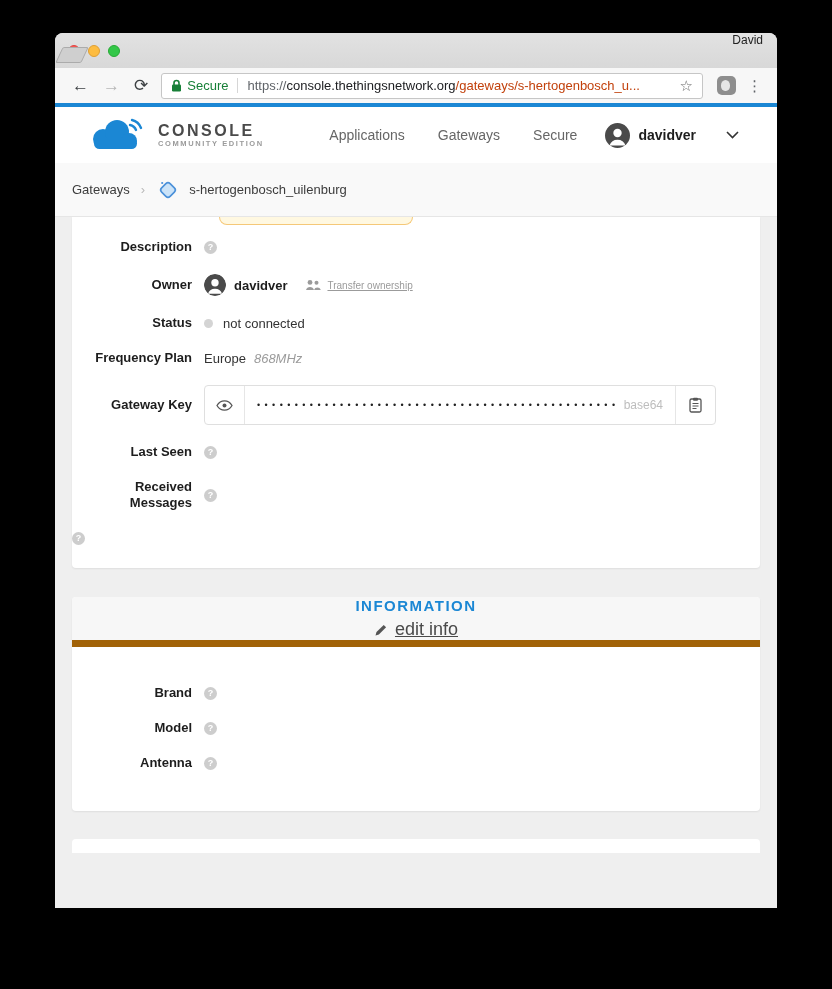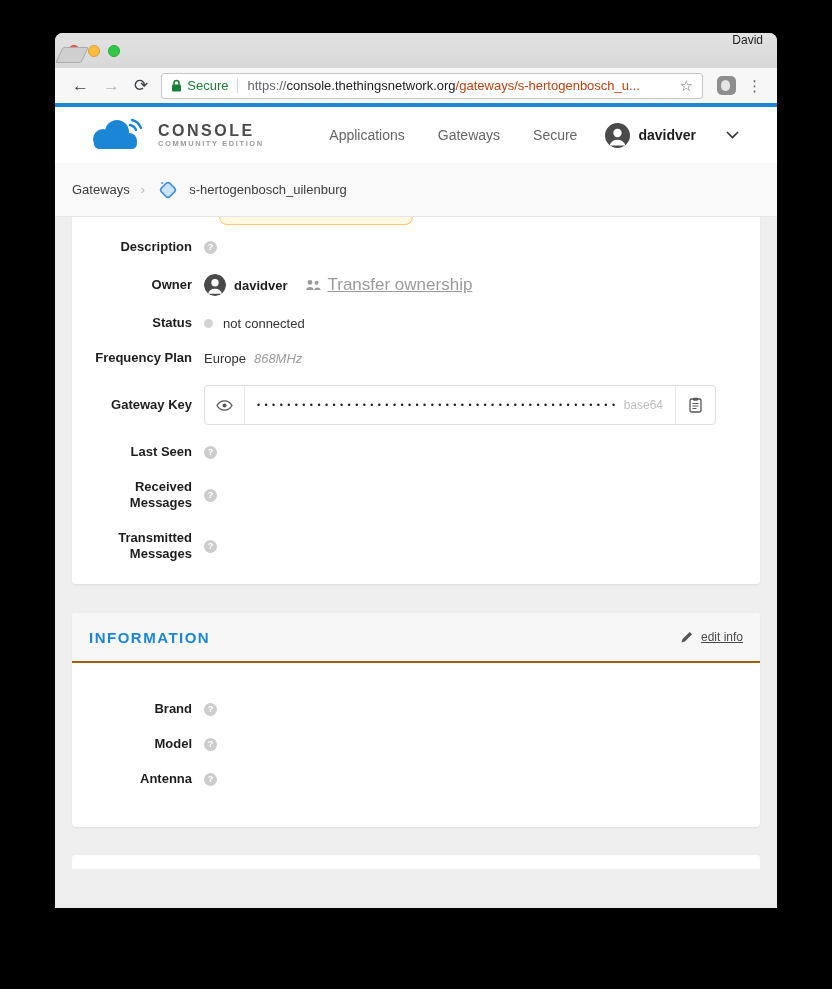--- a/index.html
+++ b/index.html
@@ -71,39 +71,39 @@
   .frow { display:flex; align-items:center; margin-bottom:19px; min-height:16px; }
   .frow:last-child { margin-bottom:0; }
   .flabel { width:120px; flex-shrink:0; text-align:right; font-size:13px; font-weight:bold;
             color:#1d1d1d; margin-right:12px; line-height:16px; }
   .fvalue { font-size:13px; color:#333; display:flex; align-items:center; }
   .help { width:13px; height:13px; border-radius:50%; background:#CDCDCD; color:#fff; font-size:9px;
           font-weight:bold; display:inline-flex; align-items:center; justify-content:center; flex-shrink:0; }
   .owner-avatar { width:22px; height:22px; border-radius:50%; overflow:hidden; margin-right:8px; }
   .owner-name { font-weight:bold; color:#1d1d1d; }
   .transfer { display:flex; align-items:center; margin-left:18px; gap:6px; }
-  .transfer a { font-size:17px; color:#9b9b9b; }
+  .transfer a { font-size:10px; color:#9b9b9b; }
   .status-dot { width:9px; height:9px; border-radius:50%; background:#d4d4d4; margin-right:10px; }
   .band { font-style:italic; color:#9b9b9b; margin-left:8px; }
 
   .keygroup { display:flex; width:512px; height:40px; border:1px solid #DFDFDF; border-radius:4px;
               background:#fff; align-items:stretch; }
   .keybtn { width:40px; display:flex; align-items:center; justify-content:center; }
   .keybtn.eye { border-right:1px solid #E6E6E6; }
   .keybtn.clip { border-left:1px solid #E6E6E6; }
   .keyfield { flex:1; display:flex; align-items:center; padding:0 12px; overflow:hidden; }
   .keymask { font-size:9px; letter-spacing:4.4px; color:#222; white-space:nowrap; overflow:hidden; flex:1; }
   .keyenc { font-size:12px; color:#bdbdbd; margin-left:6px; }
 
   .card.info { margin-top:29px; }
-  .info-header { height:50px; background:#F7F7F7; border-bottom:2px solid #a16207; border-radius:4px 4px 0 0;
-                 display:flex; align-items:center; justify-content:space-between; padding:0 17px; }
+  .info-header { height:50px; background:#F7F7F7; border-bottom:7px solid #a16207; border-radius:4px 4px 0 0;
+                 display:flex; align-items:center; justify-content:space-between; padding:0 17px;flex-direction:column; }
   .info-title { font-size:15px; font-weight:bold; letter-spacing:1.5px; color:#1B87D4; }
   .edit-info { display:flex; align-items:center; gap:7px; }
-  .edit-info a { font-size:12px; color:#4a4a4a; }
+  .edit-info a { font-size:18px; color:#4a4a4a; }
   .info-body { padding:38px 0 40px; }
 
   .card.stub { margin-top:28px; height:14px; border-radius:4px 4px 0 0; box-shadow:none; }
 </style>
 </head>
 <body>
 
 <div class="stage">
   <div class="window">
 
@@ -265,21 +265,20 @@
         </div>
 
         <div class="frow">
           <span class="flabel">Received Messages</span>
           <span class="fvalue">
               <span class="help">?</span>
             </span>
         </div>
 
         <div class="frow">
-          <span class="flabel">Transmitted Messages</span>
           <span class="fvalue">
               <span class="help">?</span>
             </span>
         </div>
       </div>
 
       <div class="card info">
         <div class="info-header">
           <span class="info-title">INFORMATION</span>
           <span class="edit-info">

